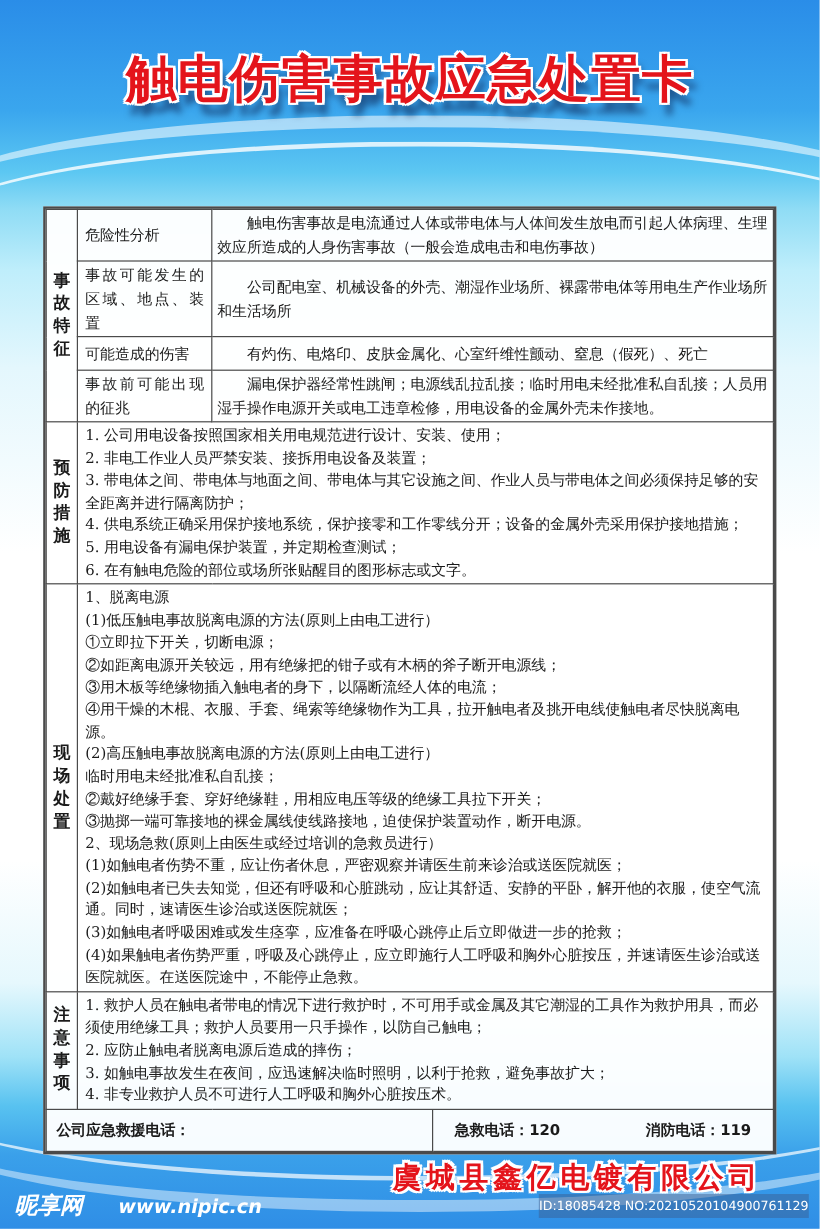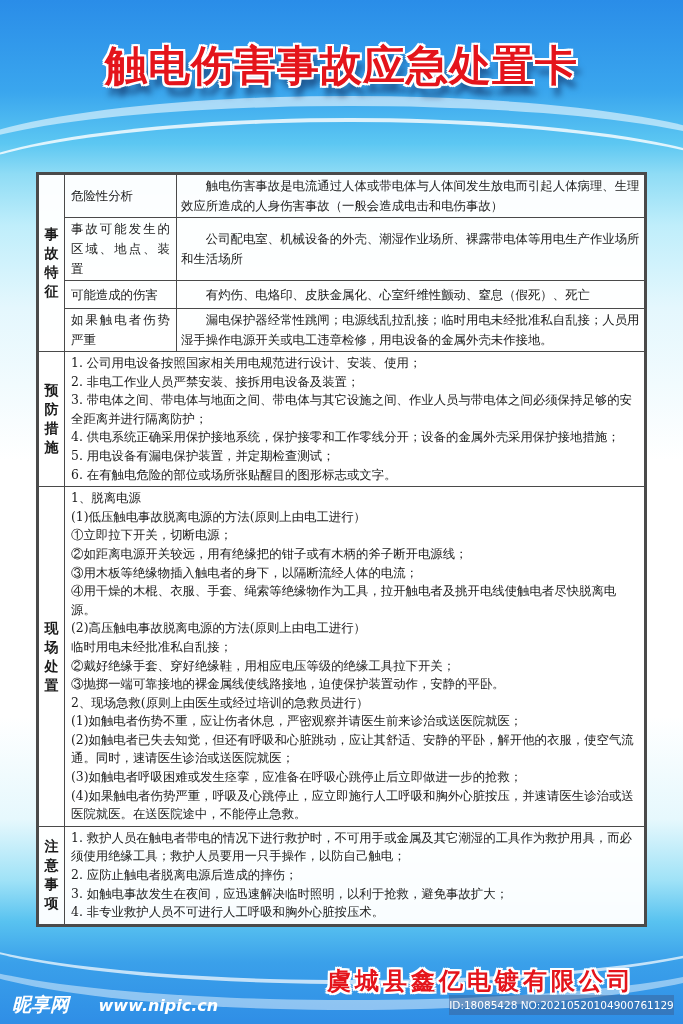--- a/index.html
+++ b/index.html
@@ -95,21 +95,21 @@
     </tr>
     <tr style="height:41px">
       <td class="sub-label">事故可能发生的区域、地点、装置</td>
       <td class="sub-content">公司配电室、机械设备的外壳、潮湿作业场所、裸露带电体等用电生产作业场所和生活场所</td>
     </tr>
     <tr style="height:28px">
       <td class="sub-label">可能造成的伤害</td>
       <td class="sub-content">有灼伤、电烙印、皮肤金属化、心室纤维性颤动、窒息（假死）、死亡</td>
     </tr>
     <tr style="height:40px">
-      <td class="sub-label">如果触电者伤势严重</td>
+      <td class="sub-label">事故前可能出现的征兆</td>
       <td class="sub-content">漏电保护器经常性跳闸；电源线乱拉乱接；临时用电未经批准私自乱接；人员用湿手操作电源开关或电工违章检修，用电设备的金属外壳未作接地。</td>
     </tr>
 
     <tr>
       <td class="sec-label">
         <span>预</span>
         <span>防</span>
         <span>措</span>
         <span>施</span>
       </td>
@@ -133,21 +133,21 @@
       <td colspan="2" class="list-content">
         <div>1、脱离电源</div>
         <div>(1)低压触电事故脱离电源的方法(原则上由电工进行）</div>
         <div>①立即拉下开关，切断电源；</div>
         <div>②如距离电源开关较远，用有绝缘把的钳子或有木柄的斧子断开电源线；</div>
         <div>③用木板等绝缘物插入触电者的身下，以隔断流经人体的电流；</div>
         <div>④用干燥的木棍、衣服、手套、绳索等绝缘物作为工具，拉开触电者及挑开电线使触电者尽快脱离电源。</div>
         <div>(2)高压触电事故脱离电源的方法(原则上由电工进行）</div>
         <div>临时用电未经批准私自乱接；</div>
         <div>②戴好绝缘手套、穿好绝缘鞋，用相应电压等级的绝缘工具拉下开关；</div>
-        <div>③抛掷一端可靠接地的裸金属线使线路接地，迫使保护装置动作，安静的平卧。</div>
+        <div>③抛掷一端可靠接地的裸金属线使线路接地，迫使保护装置动作，断开电源。</div>
         <div>2、现场急救(原则上由医生或经过培训的急救员进行）</div>
         <div>(1)如触电者伤势不重，应让伤者休息，严密观察并请医生前来诊治或送医院就医；</div>
         <div>(2)如触电者已失去知觉，但还有呼吸和心脏跳动，应让其舒适、安静的平卧，解开他的衣服，使空气流通。同时，速请医生诊治或送医院就医；</div>
         <div>(3)如触电者呼吸困难或发生痉挛，应准备在呼吸心跳停止后立即做进一步的抢救；</div>
         <div>(4)如果触电者伤势严重，呼吸及心跳停止，应立即施行人工呼吸和胸外心脏按压，并速请医生诊治或送医院就医。在送医院途中，不能停止急救。</div>
       </td>
     </tr>
 
     <tr>
       <td class="sec-label">
@@ -158,20 +158,37 @@
       </td>
       <td colspan="2" class="list-content">
         <div>1. 救护人员在触电者带电的情况下进行救护时，不可用手或金属及其它潮湿的工具作为救护用具，而必须使用绝缘工具；救护人员要用一只手操作，以防自己触电；</div>
         <div>2. 应防止触电者脱离电源后造成的摔伤；</div>
         <div>3. 如触电事故发生在夜间，应迅速解决临时照明，以利于抢救，避免事故扩大；</div>
         <div>4. 非专业救护人员不可进行人工呼吸和胸外心脏按压术。</div>
       </td>
     </tr>
   </tbody>
     </table>
+  <table class="footer-table" style="border-top:none;">
+    <colgroup>
+        <col style="width:322px">
+        <col>
+      </colgroup>
+    <tbody>
+        <tr class="footer-row">
+      <td class="footer-left" style="border-top:none;">公司应急救援电话：</td>
+      <td class="footer-right" style="border-top:none;">
+        <div class="wrap">
+          <span>急救电话：120</span>
+          <span>消防电话：119</span>
+        </div>
+      </td>
+    </tr>
+  </tbody>
+    </table>
 </div>
 
 <div class="company">虞城县鑫亿电镀有限公司</div>
 
 <div class="watermark">
   <span class="brand">昵享网</span>
   <span>www.nipic.cn</span>
 </div>
 <div class="id-badge">ID:18085428 NO:20210520104900761129</div>
 

